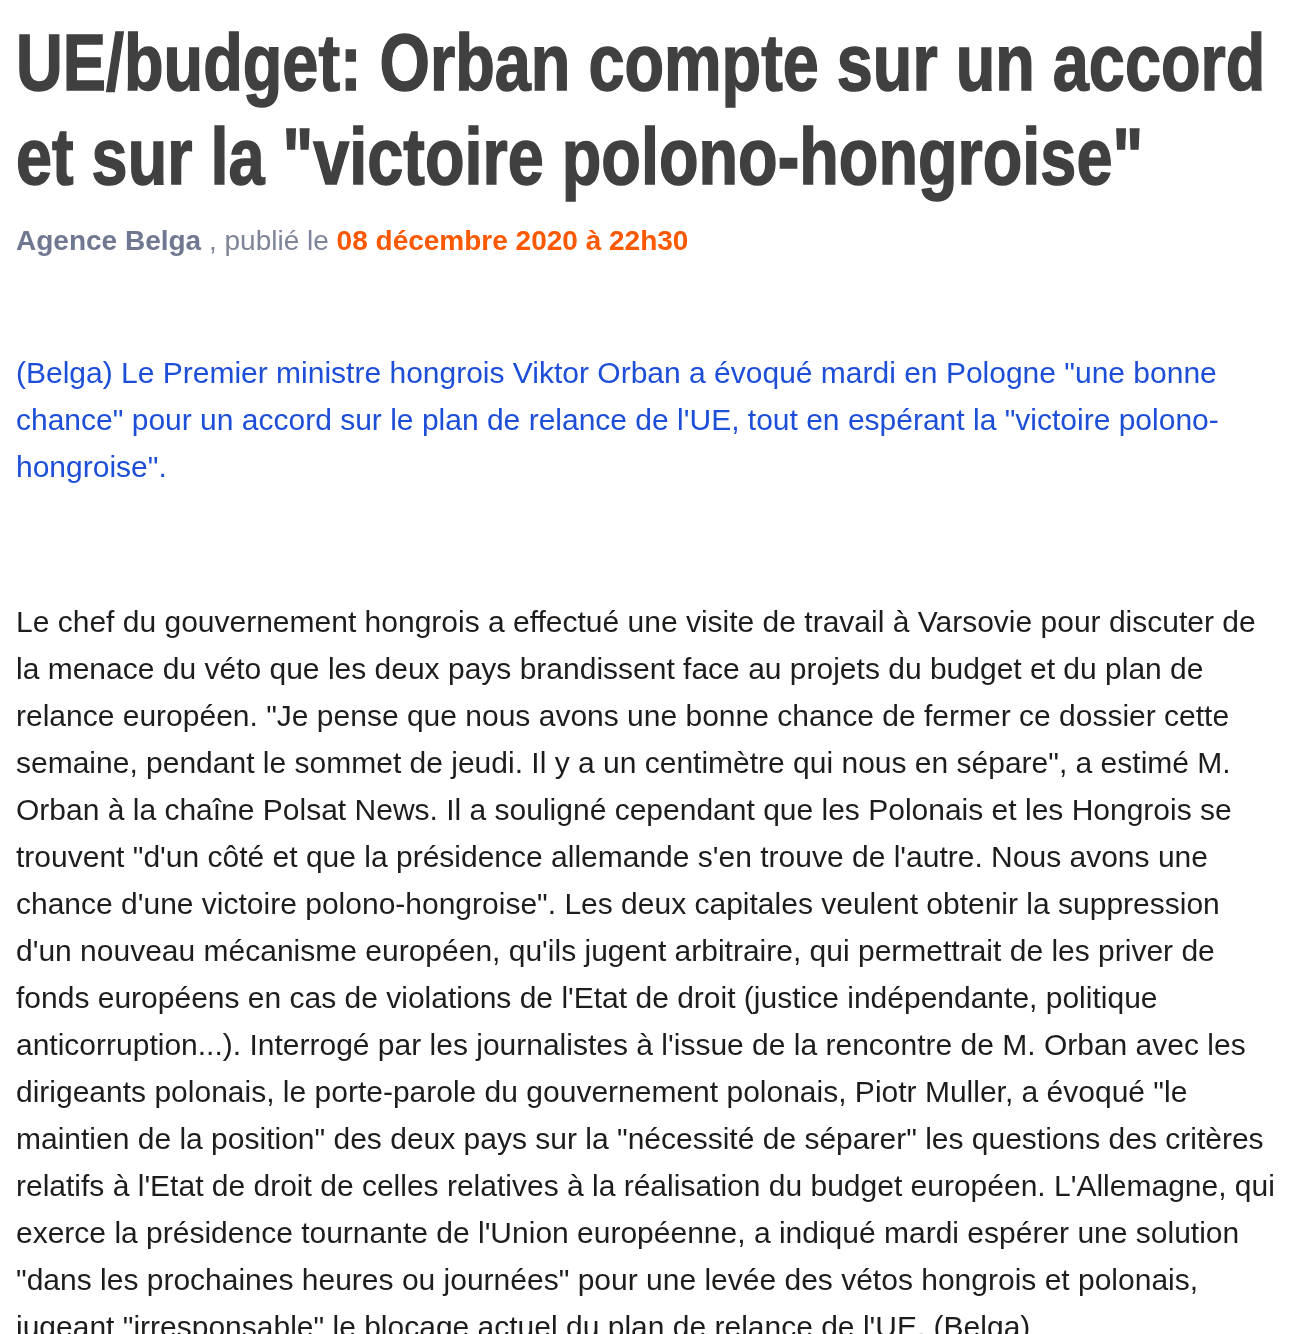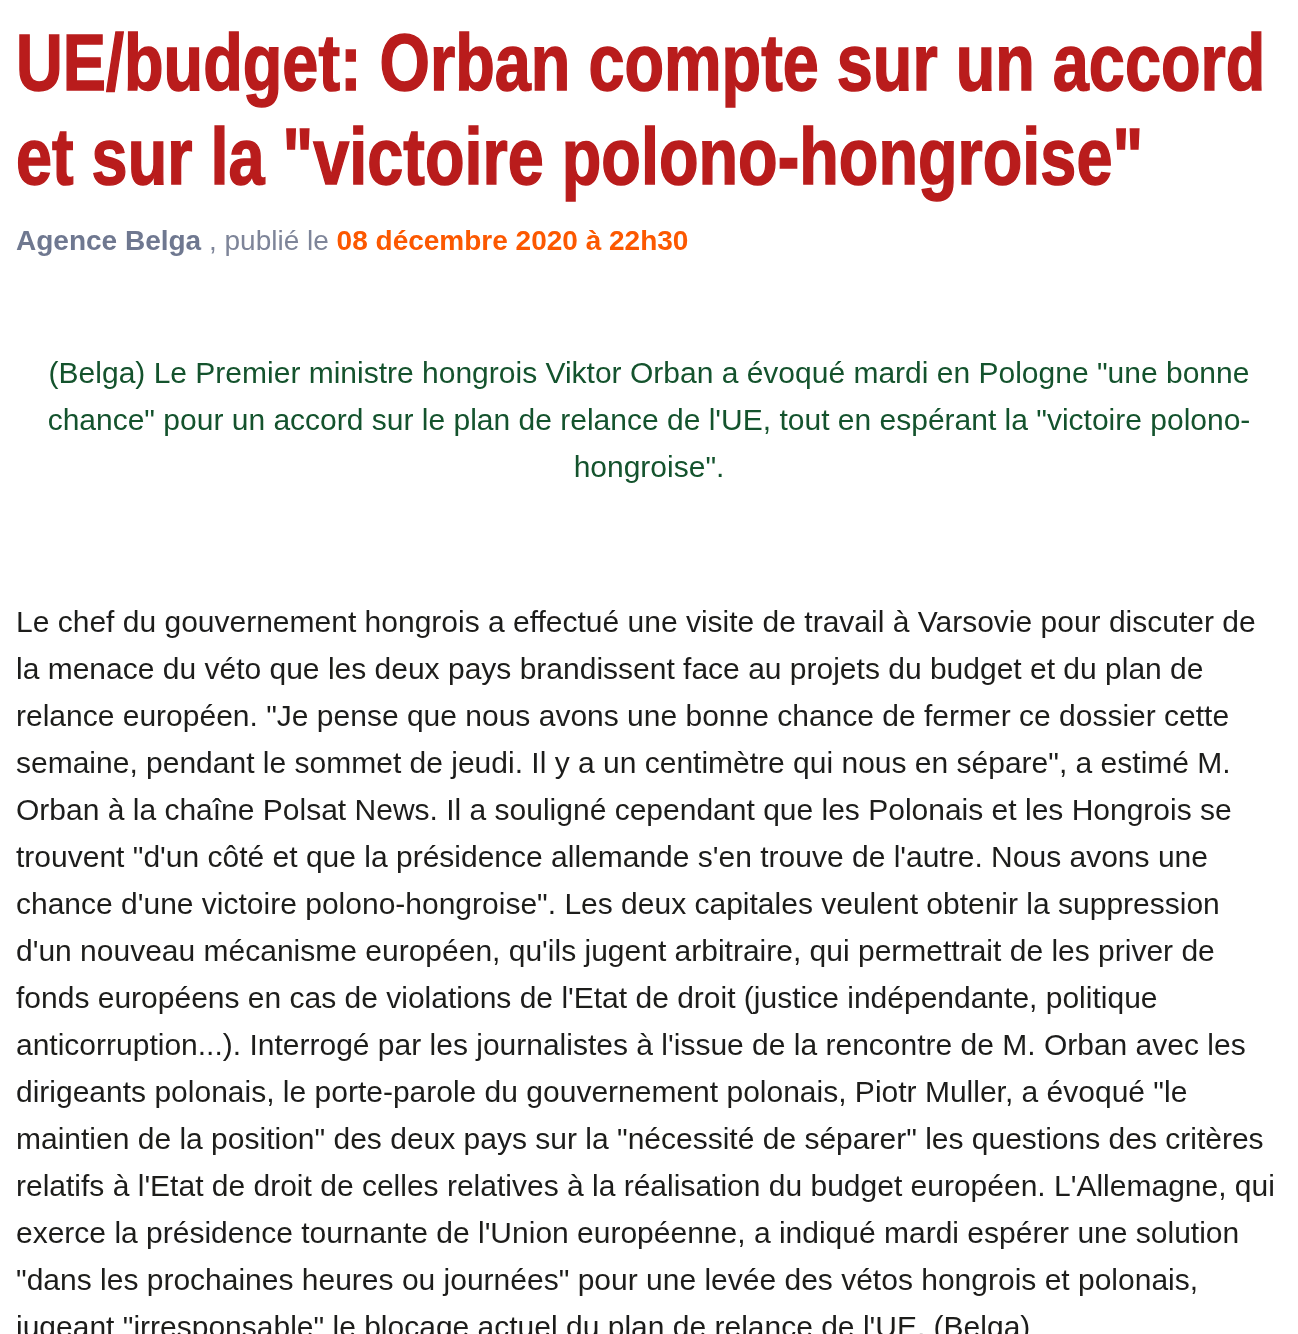--- a/index.html
+++ b/index.html
@@ -15,21 +15,21 @@
   }
   .page {
     padding: 0 16px;
     width: 1266px;
   }
   h1.headline {
     margin: 16px 0 0 0;
     font-size: 80px;
     line-height: 94px;
     font-weight: 700;
-    color: #b91c1c;
+    color: #404040;
   }
   .headline-line {
     display: block;
     white-space: nowrap;
     transform: scaleX(0.81);
     transform-origin: 0 50%;
     -webkit-text-stroke: 1.5px currentColor;
   }
   .byline {
     margin-top: 21px;
@@ -45,23 +45,22 @@
     color: #7e8599;
   }
   .byline .pub-date {
     font-weight: 700;
     color: #fc5800;
   }
   p.lead {
     margin: 92px 0 0 0;
     font-size: 30px;
     line-height: 47px;
-    color: #14532d;
+    color: #1d4ed8;
     max-width: 1266px;
-    text-align: center;
   }
   p.article-body {
     margin: 108px 0 0 0;
     font-size: 30px;
     line-height: 47px;
     color: #1d1d1b;
     max-width: 1266px;
   }
 </style>
 </head>

